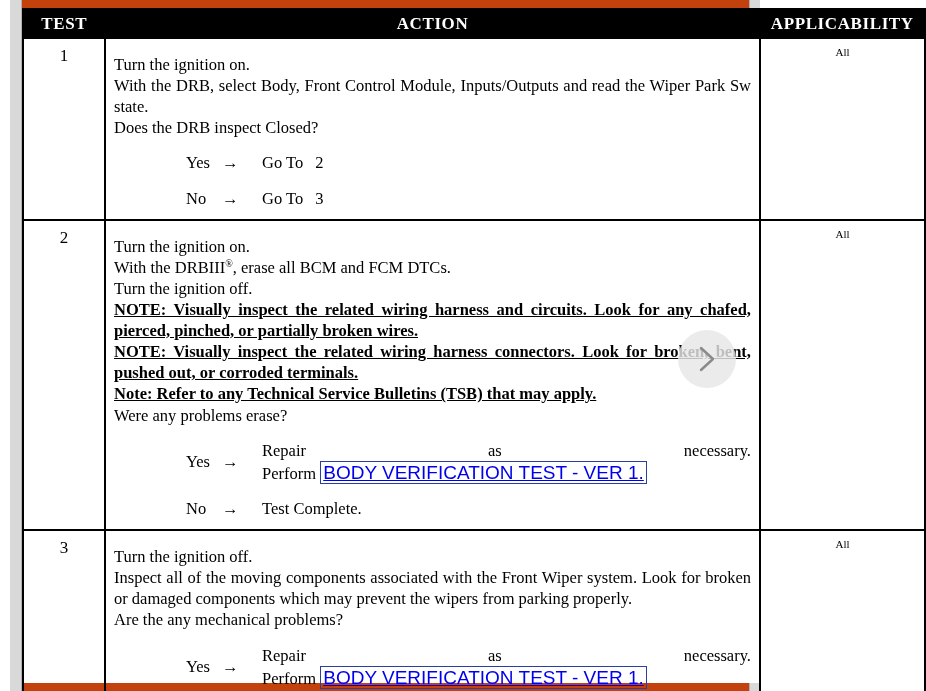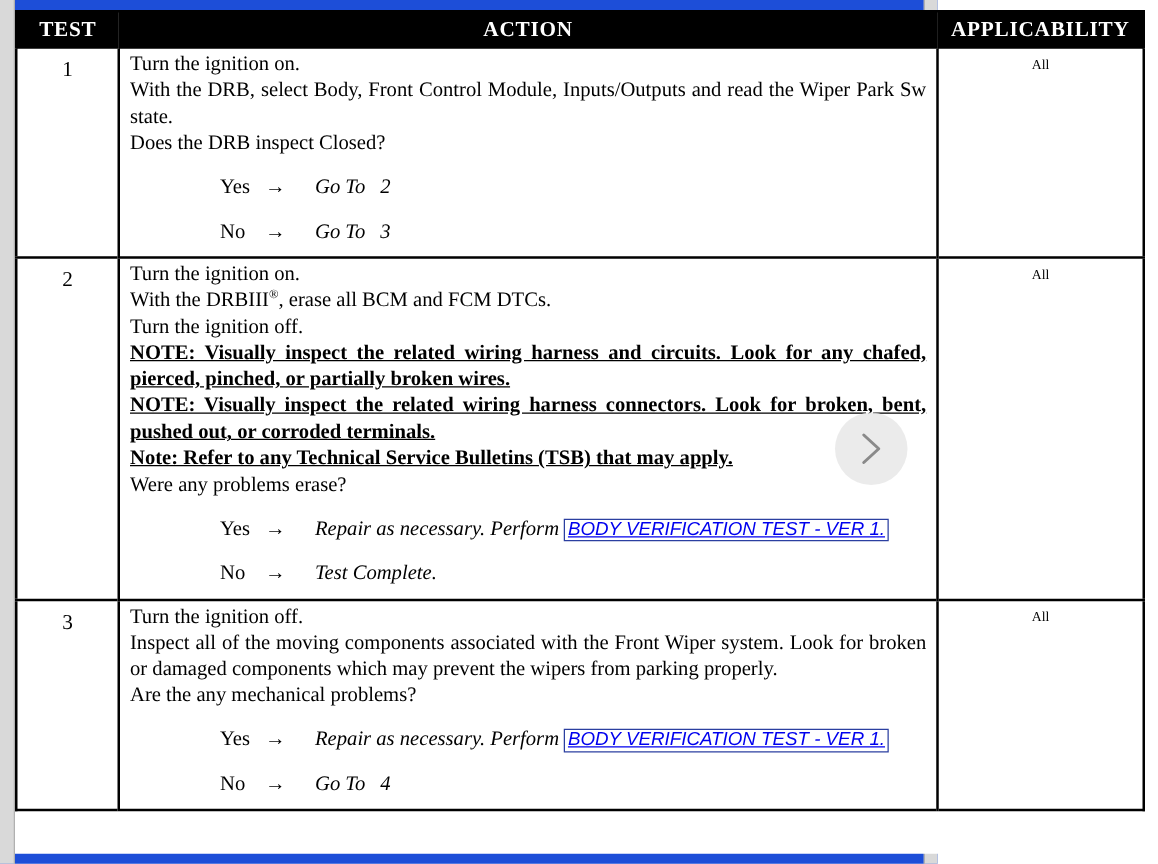--- a/index.html
+++ b/index.html
@@ -10,24 +10,24 @@
   body {
     width: 926px;
     height: 691px;
     font-family: "Liberation Serif", serif;
     color: #000000;
     position: relative;
     overflow: hidden;
   }
   .page {
     position: absolute;
-    left: 0; top: 0;
+    left: 10px; top: 0;
     width: 750px;
     height: 691px;
-    background: #1d4ed8;
+    background: #c2410c;
   }
   .edge-left {
     position: absolute;
     left: 0; top: 0;
     width: 11px; height: 691px;
     background: #d9d9d9;
     border-right: 1px solid #b0b0b0;
   }
   .edge-right {
     position: absolute;
@@ -81,21 +81,21 @@
     text-align: center;
     padding-top: 6px;
     font-size: 17px;
   }
   td.appl {
     text-align: center;
     padding-top: 6px;
     font-size: 11px;
   }
   td.action {
-    padding: 1px 8px 8px 8px;
+    padding: 15px 8px 8px 8px;
     text-align: justify;
     text-justify: inter-word;
   }
   .line { display: block; }
   .line.bold { font-weight: bold; text-decoration: underline; }
   .line.just {
     text-align: justify;
     text-align-last: left;
   }
   .answers {
@@ -112,30 +112,29 @@
     width: 36px;
     flex: 0 0 36px;
   }
   .ans-arrow {
     width: 40px;
     flex: 0 0 40px;
     text-align: left;
   }
   .ans-text {
     flex: 1 1 auto;
-    font-style: italic;
   }
   .goto-num { padding-left: 12px; }
   .link-box {
     display: inline-block;
     border: 1px solid #2b3fa0;
     padding: 0 2px;
     line-height: 1.12;
     font-family: "Liberation Sans", sans-serif;
-    font-size: 15px;
+    font-size: 19px;
   }
   .perform-line {
     margin-top: 1px;
     white-space: nowrap;
   }
   .sup { font-size: 10px; vertical-align: super; }
 
   .next-arrow {
     position: absolute;
     right: 24px;

